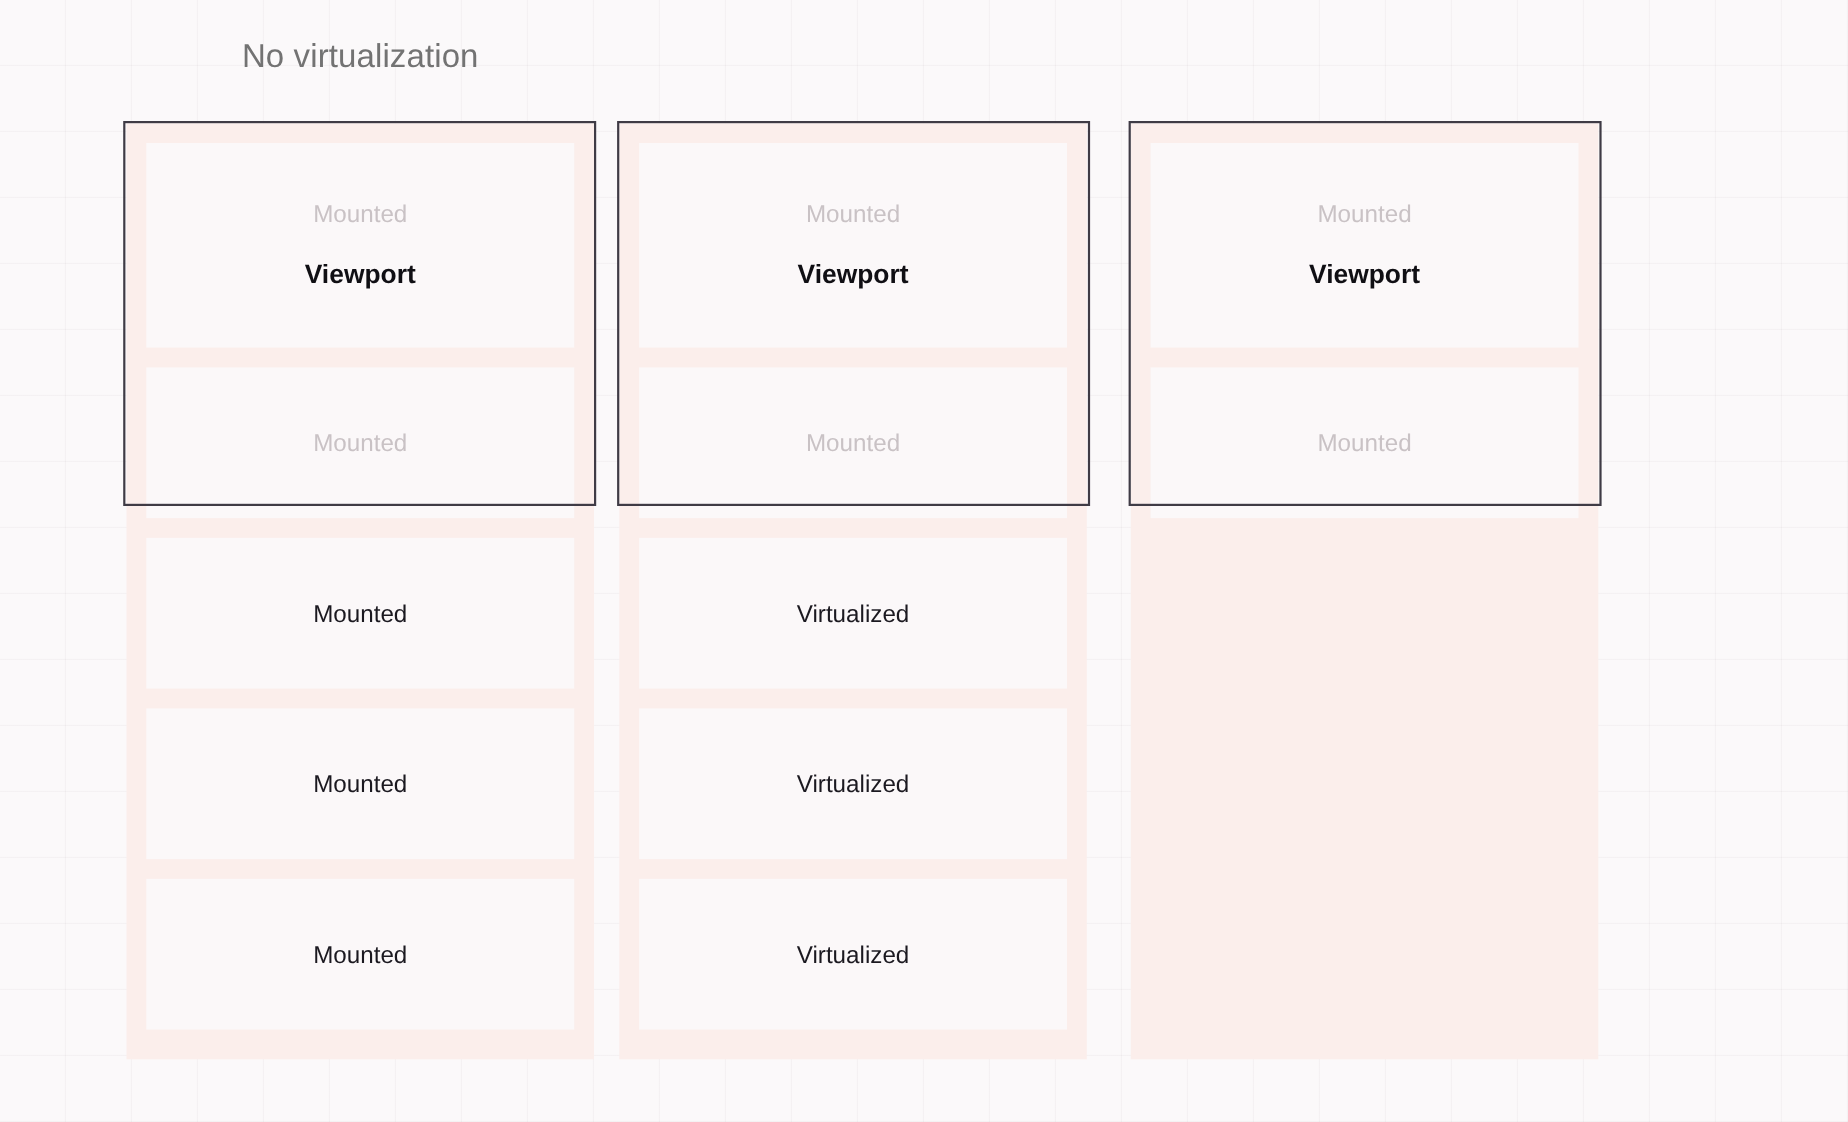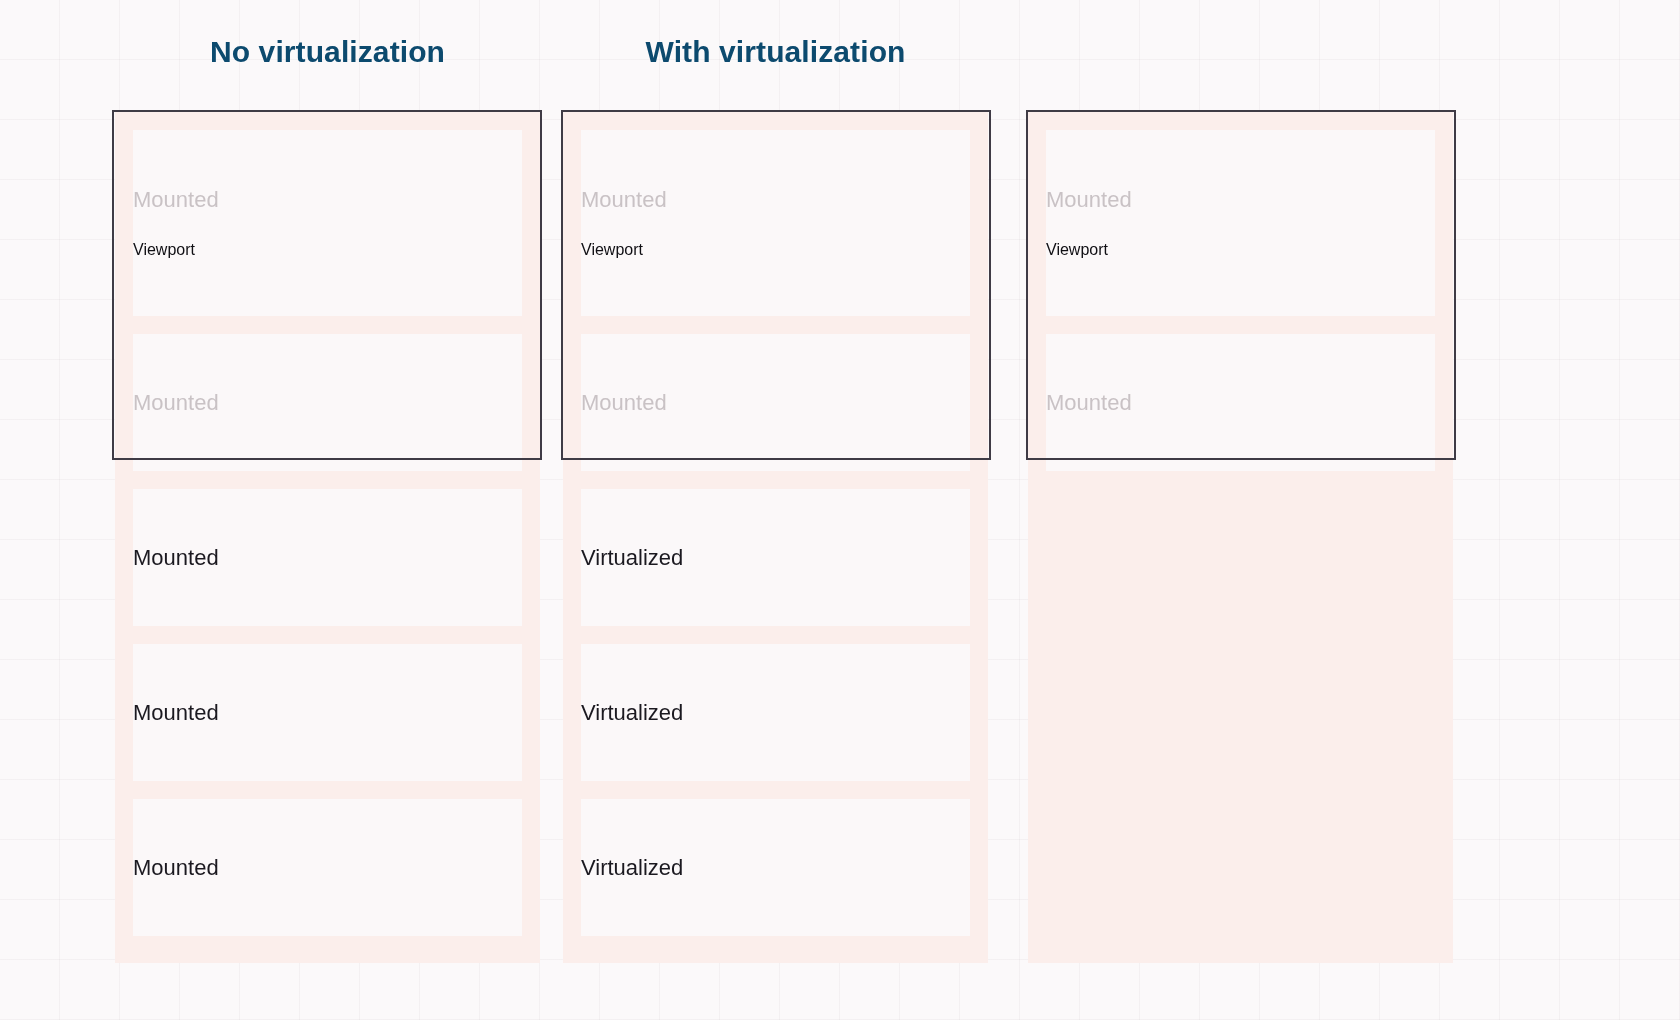--- a/index.html
+++ b/index.html
@@ -29,22 +29,22 @@
 
   #stage {
     position: absolute;
     inset: 0;
   }
 
   
   .col-title {
     position: absolute;
     font-size: 30px;
-    font-weight: 700;
-    color: #0c4a6e;
+    font-weight: 400;
+    color: #737373;
     letter-spacing: 0.1px;
     white-space: nowrap;
     text-align: center;
     top: 52px;
     transform: translateY(-50%);
   }
 
   
   .rail {
     position: absolute;
@@ -52,40 +52,40 @@
     box-sizing: border-box;
     padding: 18px;
   }
 
   
   .card {
     background-color: #fbf8f9;
     box-sizing: border-box;
     display: flex;
     flex-direction: column;
-    align-items: flex-start;
+    align-items: center;
     justify-content: center;
     width: 100%;
     position: absolute;
     left: 18px;
     right: 18px;
     width: auto;
   }
   .card-label {
     font-size: 22px;
     line-height: 1.25;
     color: #1b1920;
     white-space: nowrap;
   }
   .card-label.muted {
     color: #c9c2c5;
   }
   .card-label.viewport {
-    font-size: 16px;
-    font-weight: 400;
+    font-size: 24px;
+    font-weight: 700;
     color: #100f14;
     margin-top: 26px;
   }
 
   
   .viewport-frame {
     position: absolute;
     border: 2px solid #3f3b45;
     box-sizing: border-box;
     pointer-events: none;
@@ -93,21 +93,20 @@
   }
 </style>
 </head>
 <body>
 
 <div id="grid-bg"></div>
 
 <div id="stage">
 
   <div class="col-title" style="left:115px; width:425px;">No virtualization</div>
-  <div class="col-title" style="left:563px; width:425px;">With virtualization</div>
 
   <div class="rail" style="left:115px; top:112px; width:425px; height:851px;">
 
     <div class="card" style="top:18px;  height:186px;">
       <span class="card-label muted">Mounted</span>
       <span class="card-label viewport">Viewport</span>
     </div>
 
     <div class="card" style="top:222px; height:137px;">
       <span class="card-label muted">Mounted</span>

